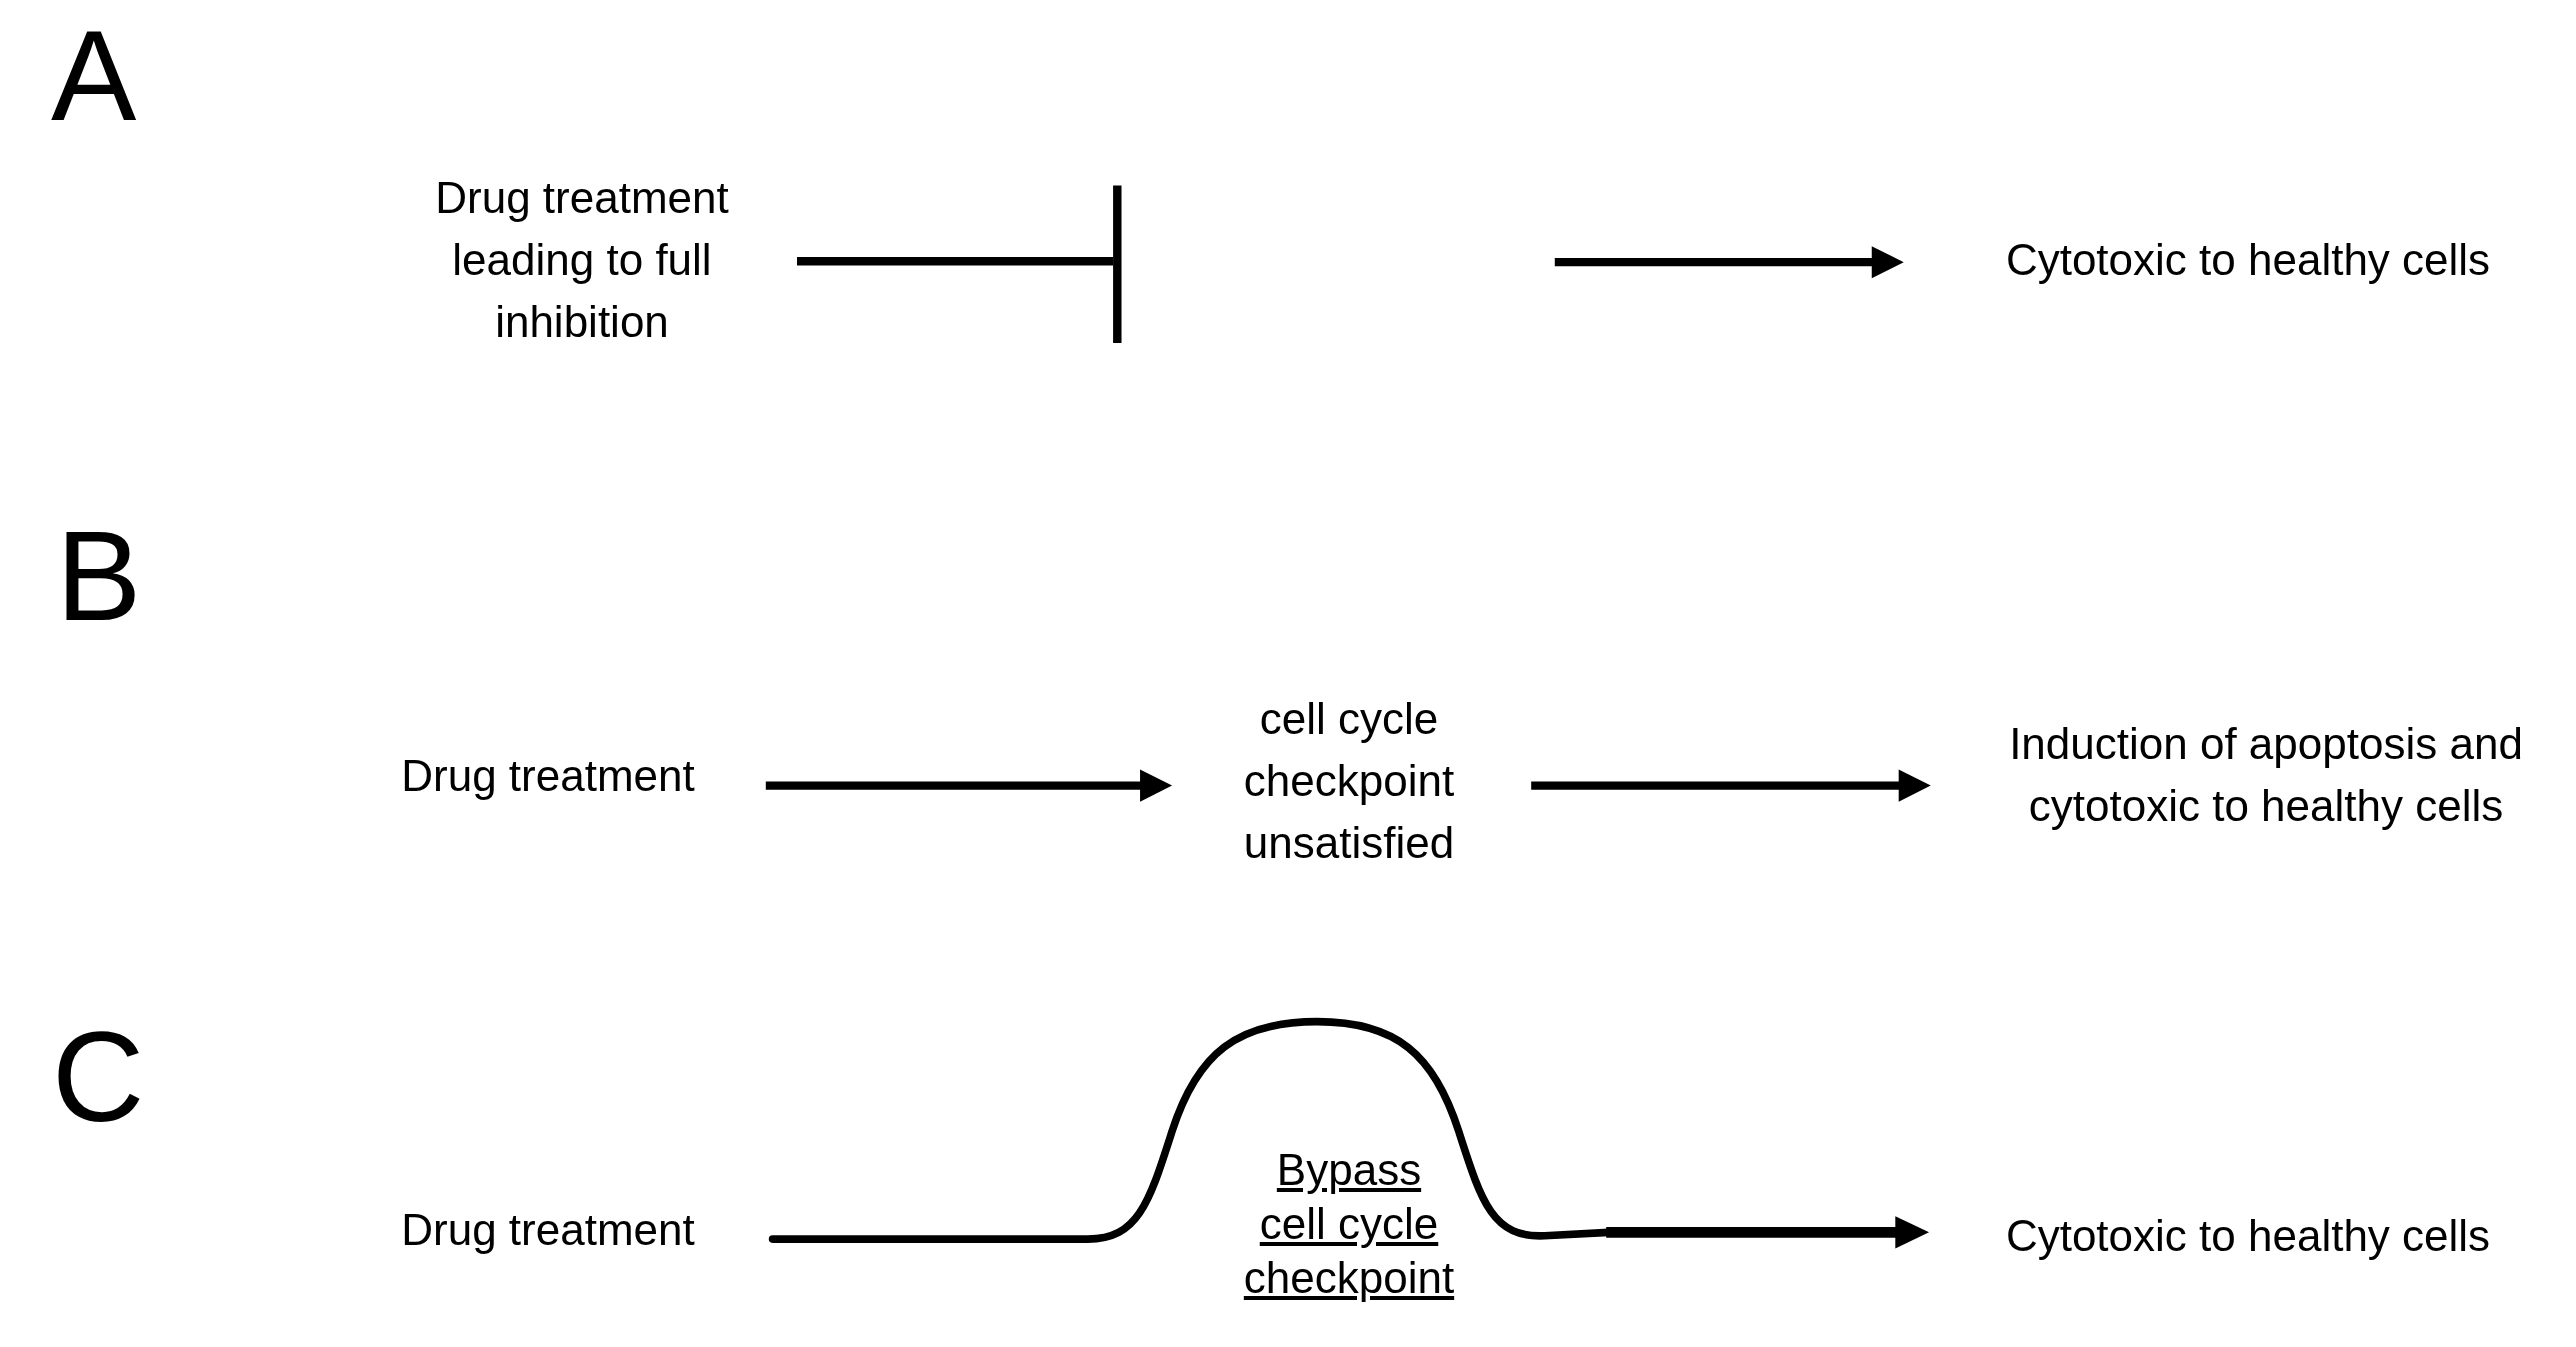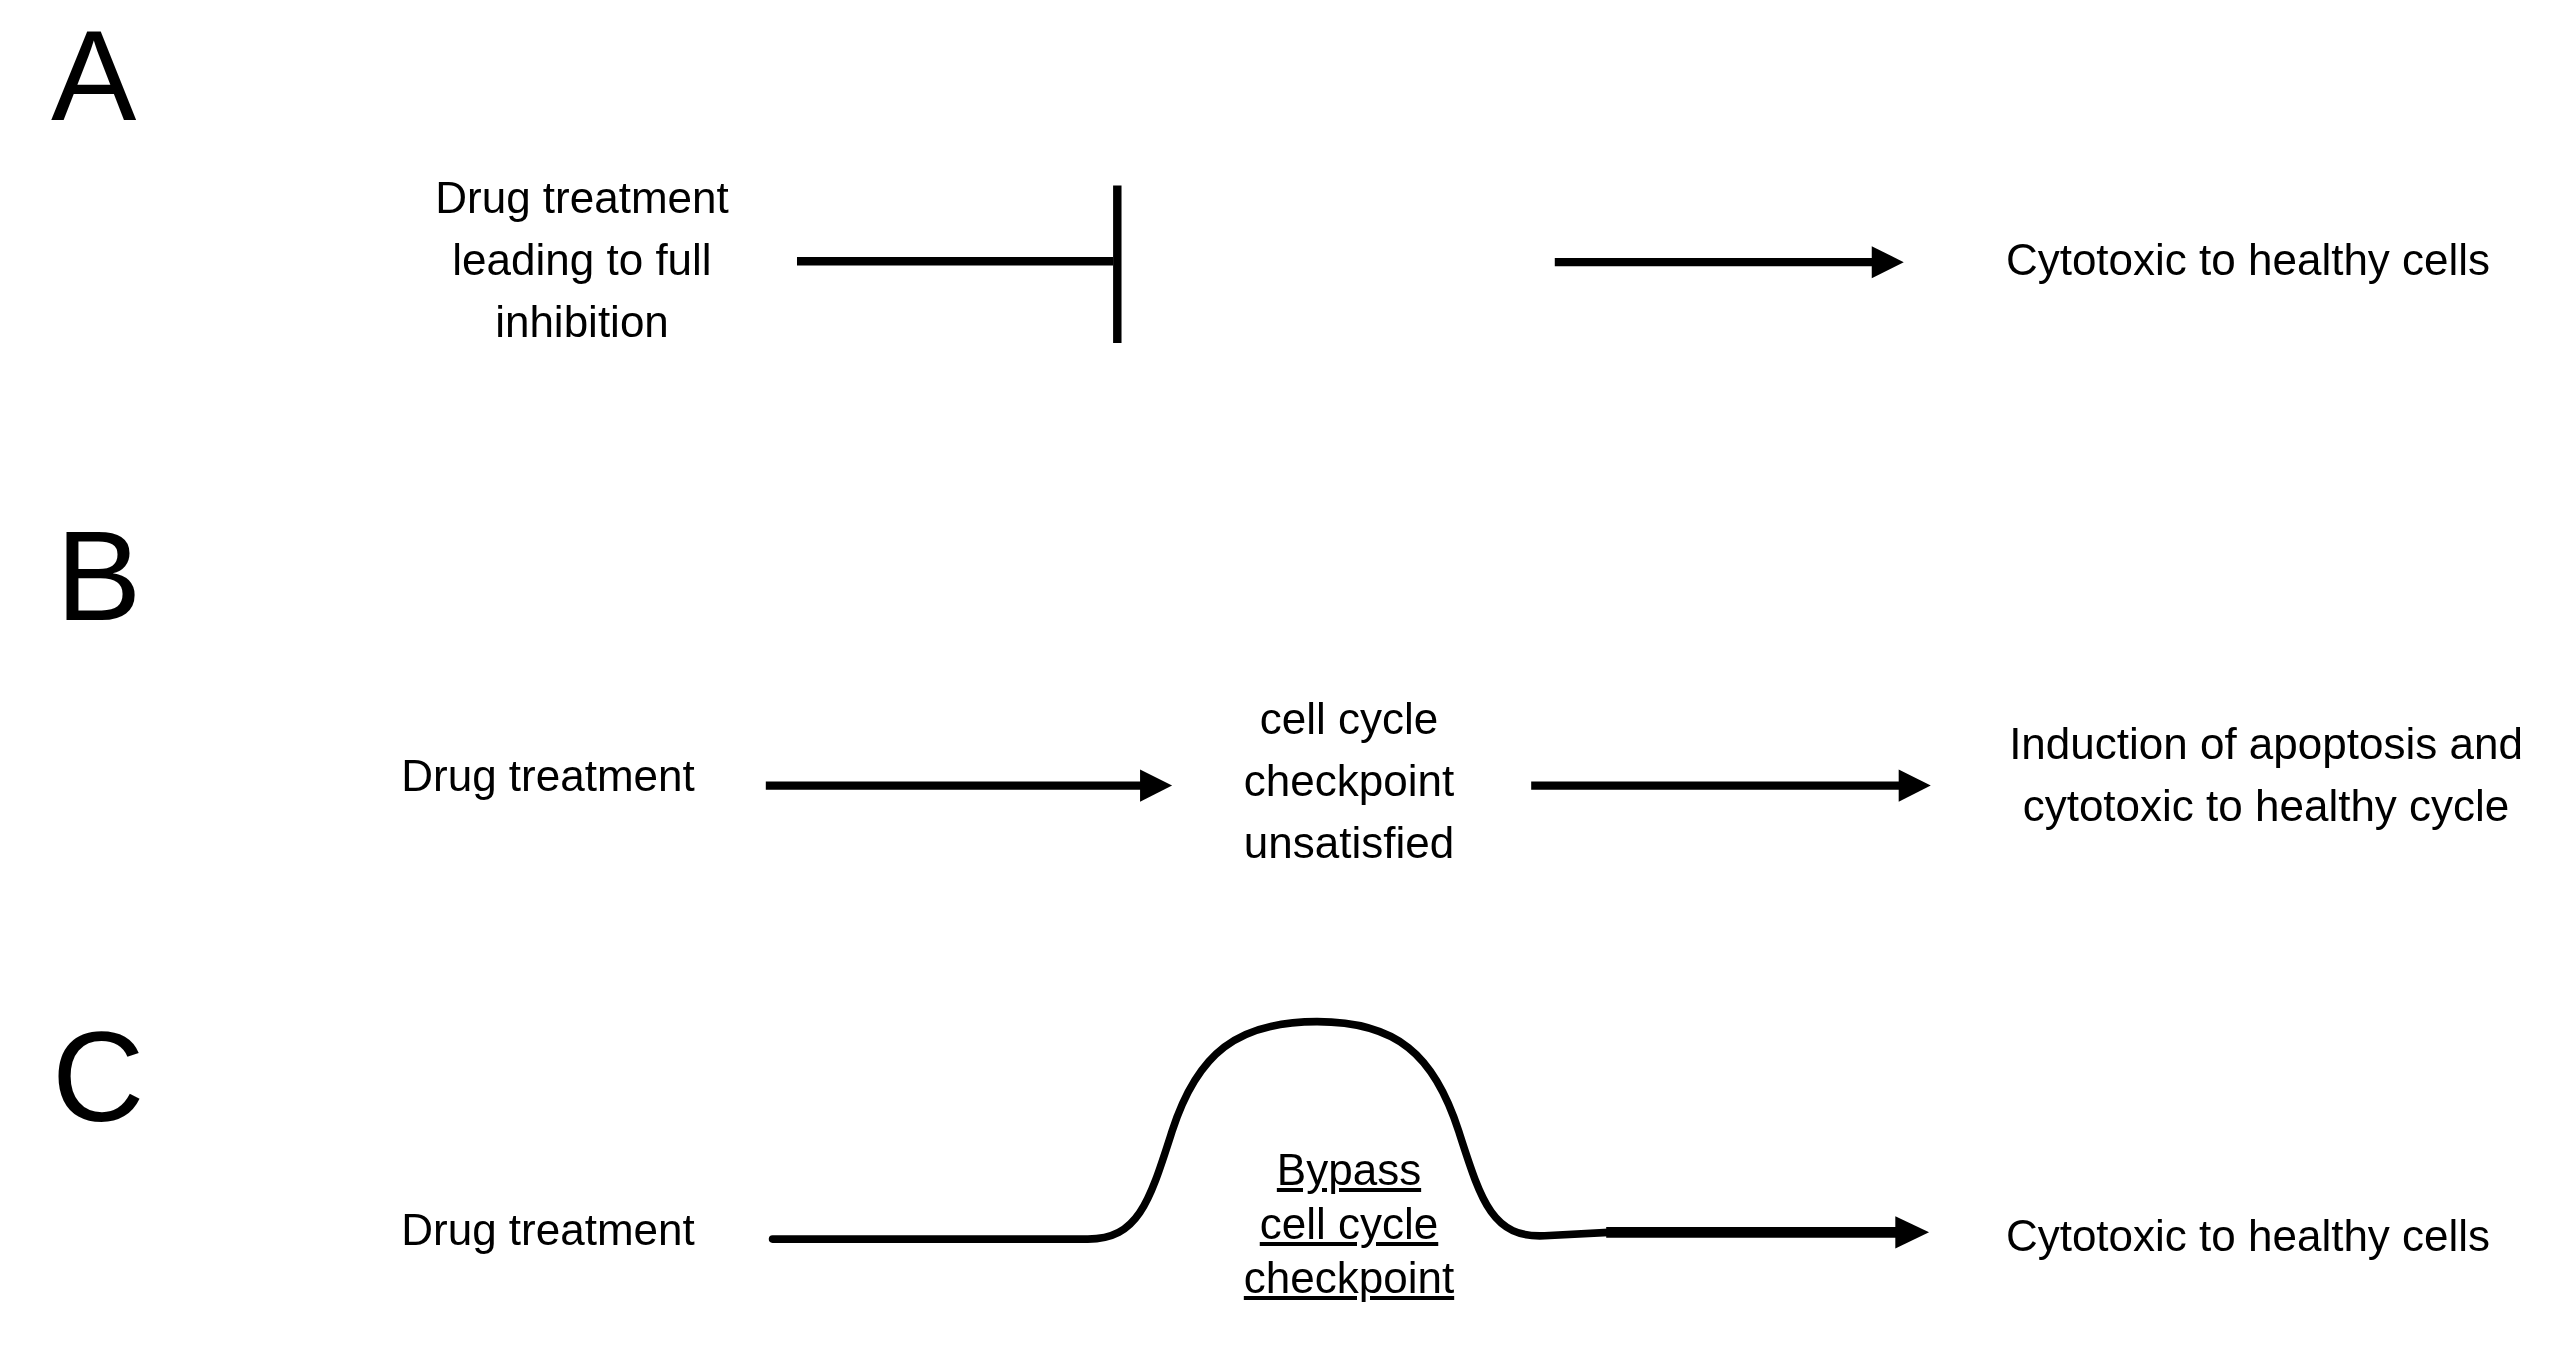--- a/index.html
+++ b/index.html
@@ -83,21 +83,21 @@
 leading to full
 inhibition</div>
   <div class="node a-outcome">Cytotoxic to healthy cells</div>
 
   <div class="panel-label label-b">B</div>
   <div class="node b-source">Drug treatment</div>
   <div class="node b-middle">cell cycle
 checkpoint
 unsatisfied</div>
   <div class="node b-outcome">Induction of apoptosis and
-cytotoxic to healthy cycle</div>
+cytotoxic to healthy cells</div>
 
   <div class="panel-label label-c">C</div>
   <div class="node c-source">Drug treatment</div>
   <div class="node c-middle tight">Bypass
 cell cycle
 checkpoint</div>
   <div class="node c-outcome">Cytotoxic to healthy cells</div>
 
 </div>
 

